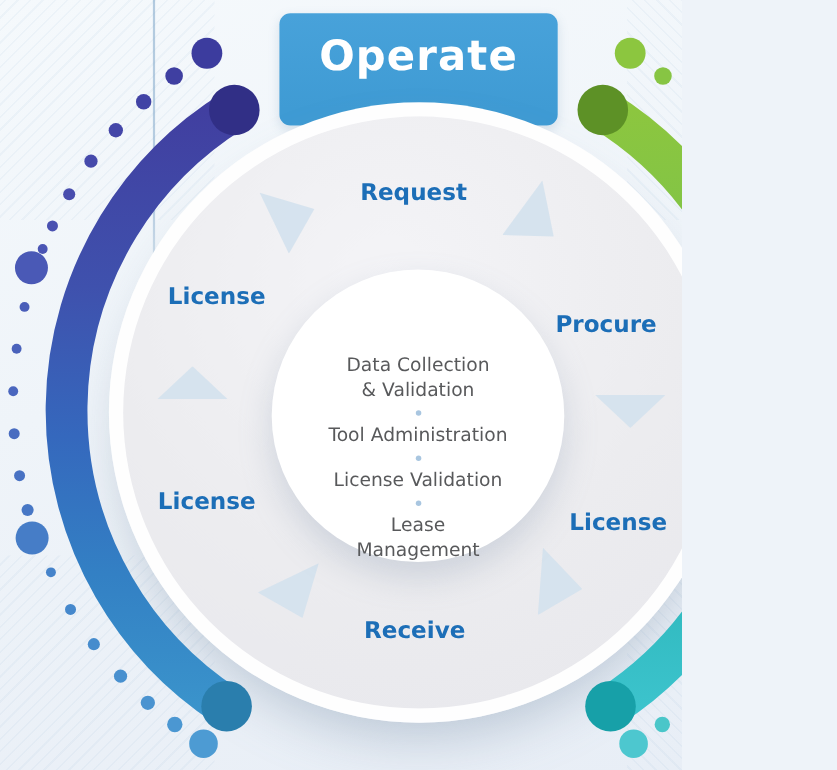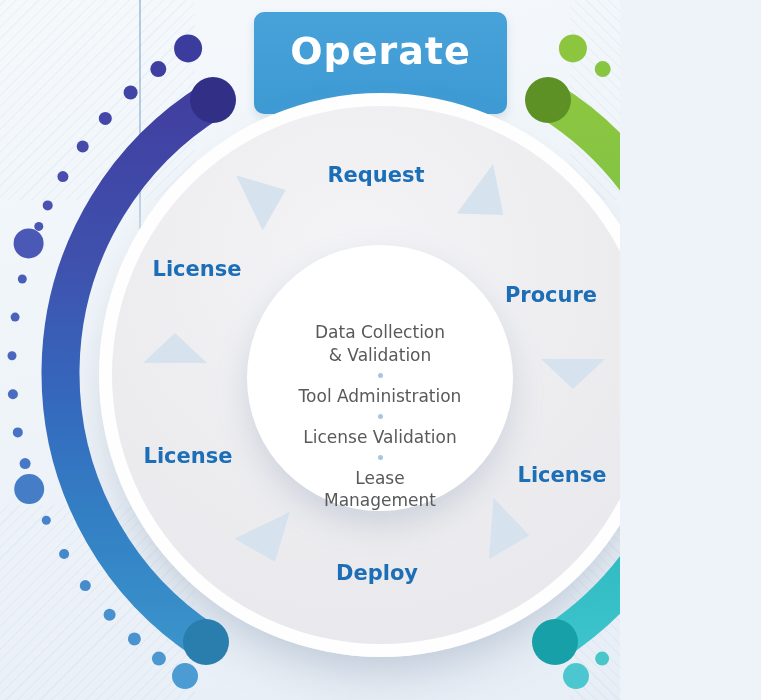--- a/index.html
+++ b/index.html
@@ -153,21 +153,21 @@
   <div class="arrow sail" id="arrow-top-left"></div>
   <div class="arrow sail" id="arrow-top-right"></div>
   <div class="arrow tri" id="arrow-right-mid"></div>
   <div class="arrow sail" id="arrow-bottom-right"></div>
   <div class="arrow sail" id="arrow-bottom-left"></div>
   <div class="arrow tri" id="arrow-left-mid"></div>
 
   <div class="stage" id="stage-request">Request</div>
   <div class="stage" id="stage-procure">Procure</div>
   <div class="stage" id="stage-receive">License</div>
-  <div class="stage" id="stage-deploy">Deploy</div>
+  <div class="stage" id="stage-deploy">Receive</div>
   <div class="stage" id="stage-manage">License</div>
   <div class="stage" id="stage-retire">
     <span class="line">License</span>
   </div>
 
   <div id="inner-circle">
       <div class="center-line">Data Collection<br>&amp; Validation</div>
       <div class="sep-dot"></div>
       <div class="center-line">Tool Administration</div>
       <div class="sep-dot"></div>

